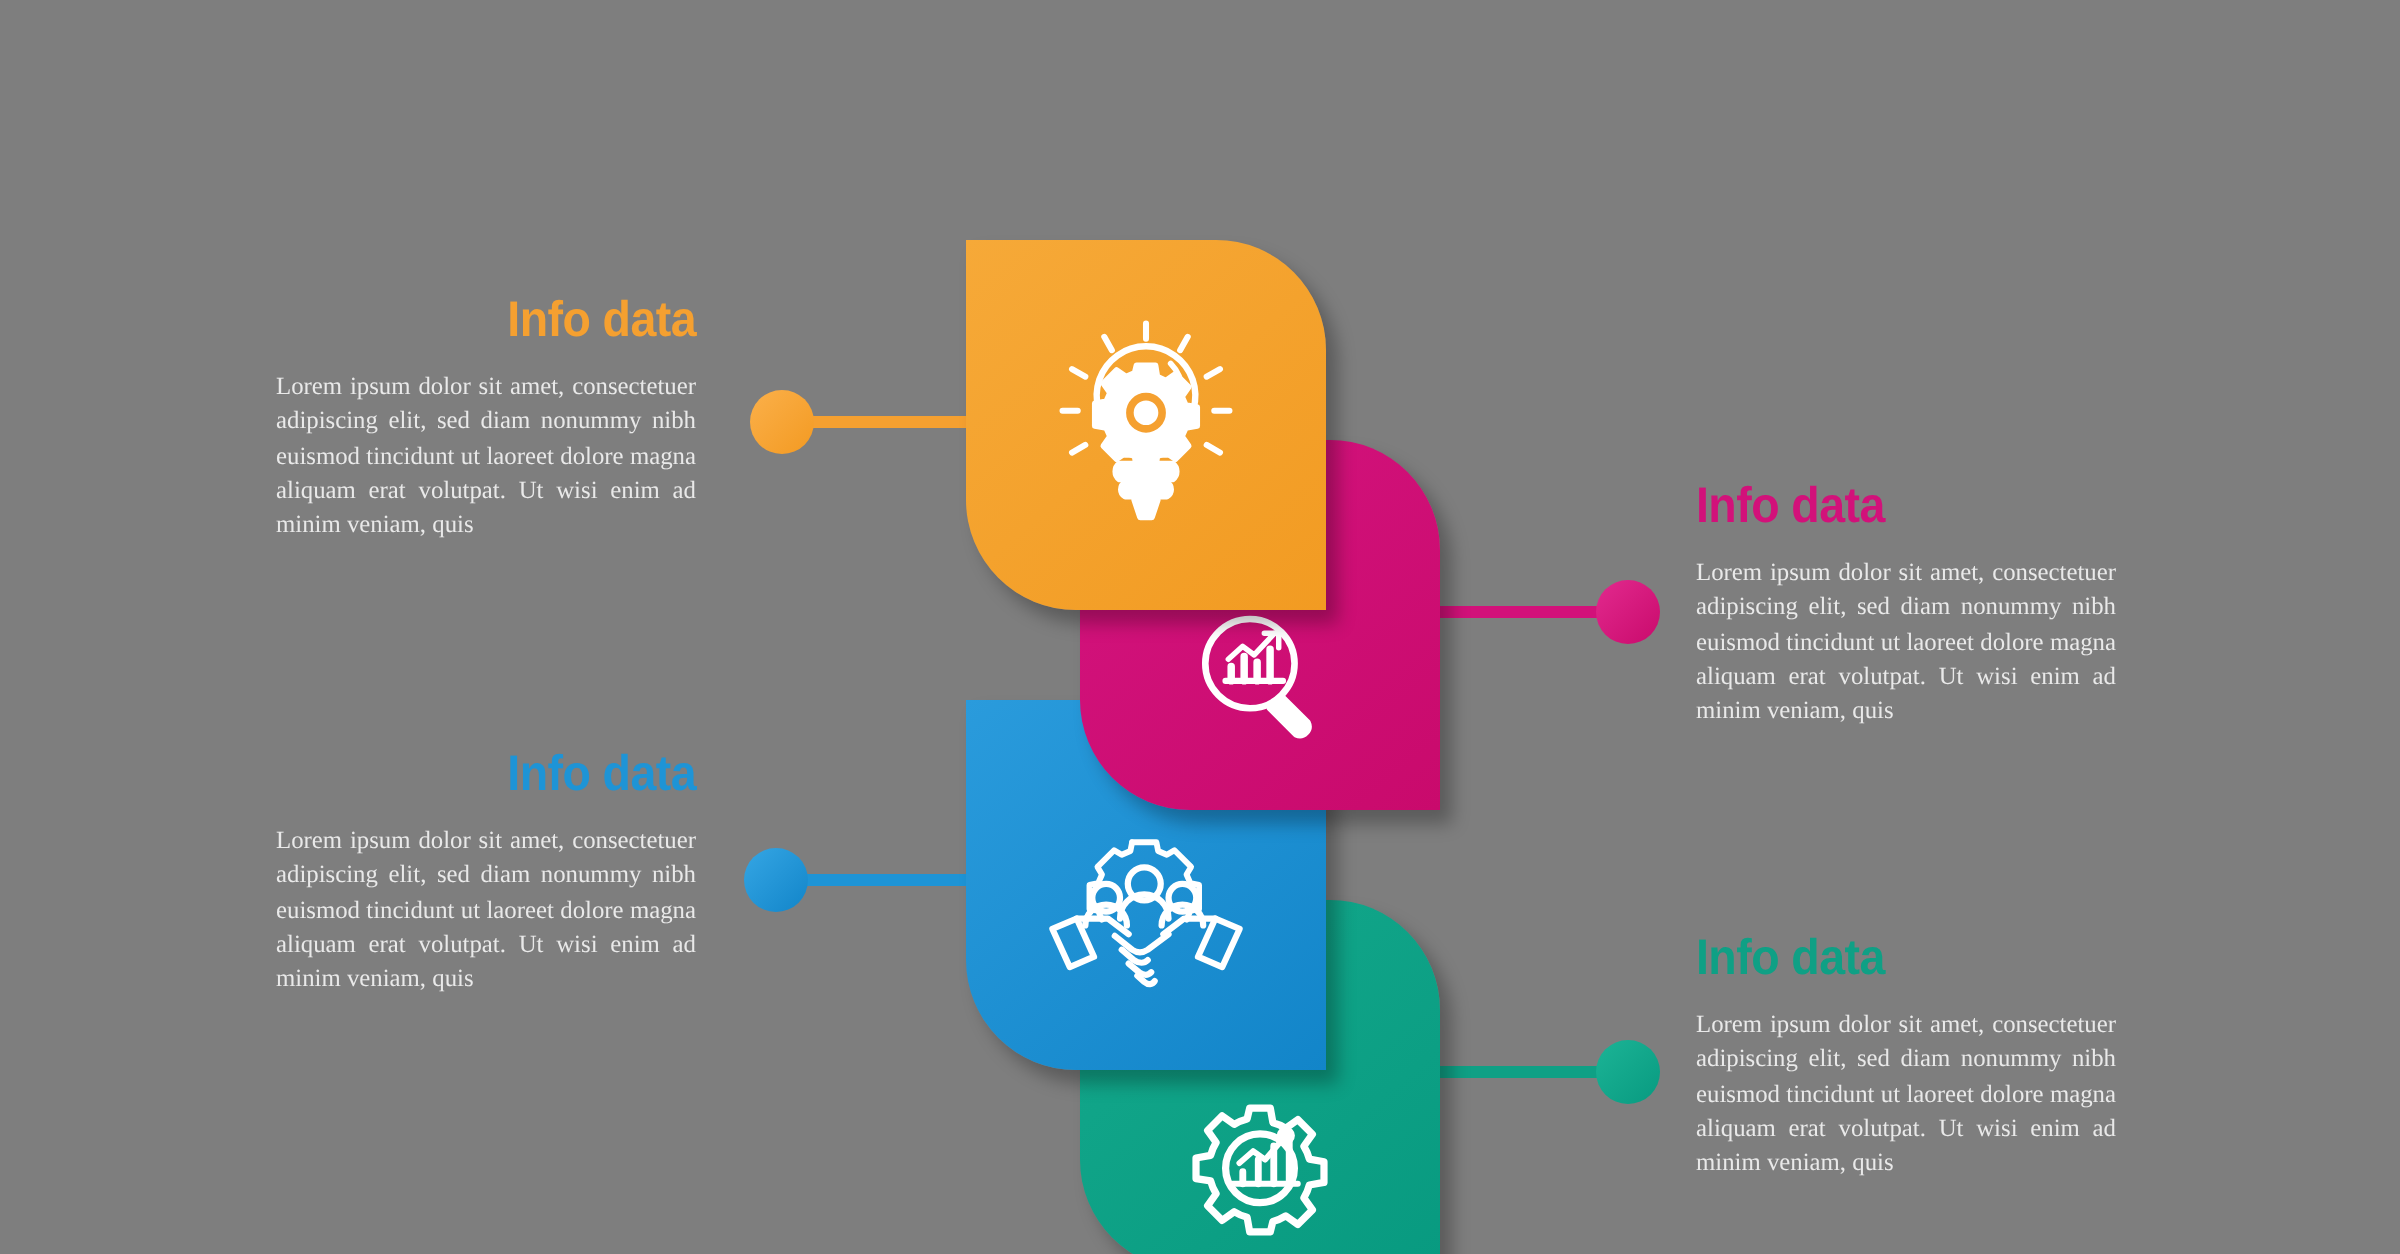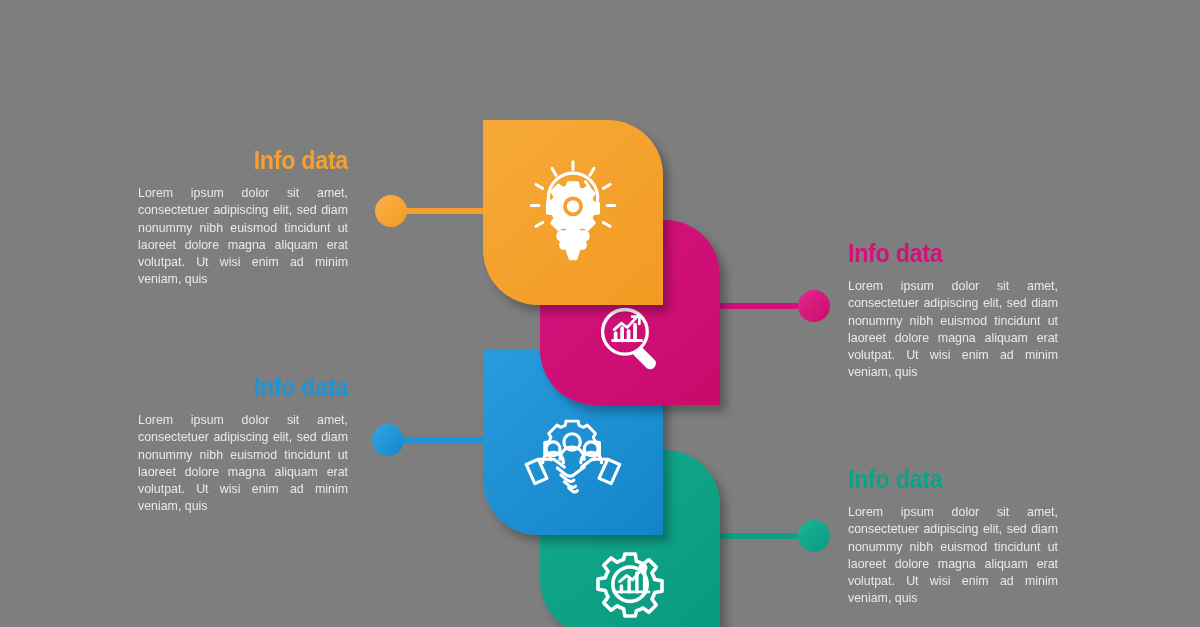--- a/index.html
+++ b/index.html
@@ -25,21 +25,21 @@
     font-stretch:condensed;
     transform:scaleX(0.93);
   }
   .tb-left .tb-title  { transform-origin:right center; }
   .tb-right .tb-title { transform-origin:left center; }
   .tb-body {
     font-size:13.3px;
     line-height:17.2px;
     color:#e9e9e9;
     text-align:justify;
-    font-family:Liberation Sans, sans-serif;
+    font-family:Liberation Serif, serif;
     font-size:12.4px;
   }
 
   
   #text-1 { left:138px; top:147px; }
   #text-2 { left:848px; top:240px; }
   #text-3 { left:138px; top:374px; }
   #text-4 { left:848px; top:466px; }
 
   

